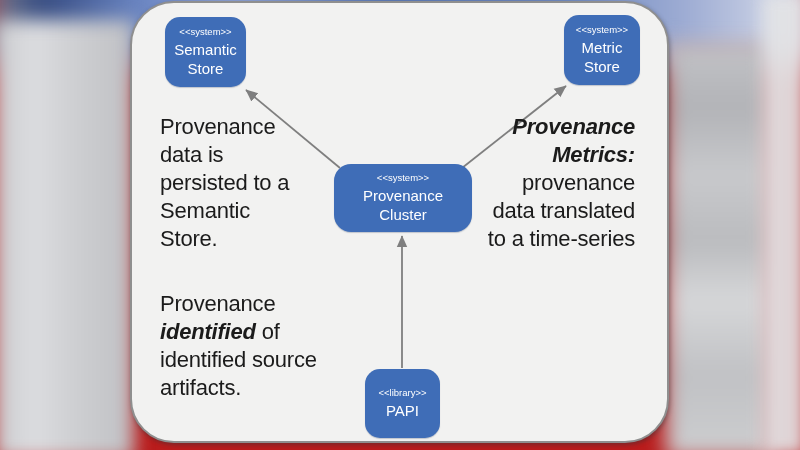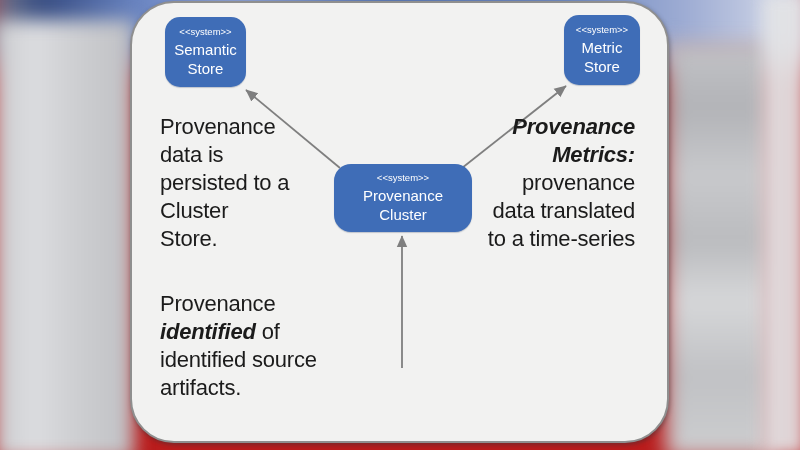--- a/index.html
+++ b/index.html
@@ -98,25 +98,29 @@
       <span class="nname">Metric
 Store</span>
     </div>
 
     <div class="node node-cluster">
       <span class="stereo">&lt;&lt;system&gt;&gt;</span>
       <span class="nname">Provenance
 Cluster</span>
     </div>
 
+    <div class="node node-papi">
+      <span class="stereo">&lt;&lt;library&gt;&gt;</span>
+      <span class="nname">PAPI</span>
+    </div>
 
     <p class="note note-left note-persist"><span class="seg">Provenance
 data is
 </span><span class="seg bold">persisted</span><span class="seg"> to a
-Cluster
+Semantic
 Store.</span></p>
 
     <p class="note note-right note-metrics"><span class="seg boldital">Provenance
 Metrics:</span><span class="seg">
 provenance
 data translated
 to a time-series</span></p>
 
     <p class="note note-left note-harvest"><span class="seg">Provenance
 </span><span class="seg boldital">identified</span><span class="seg"> of

